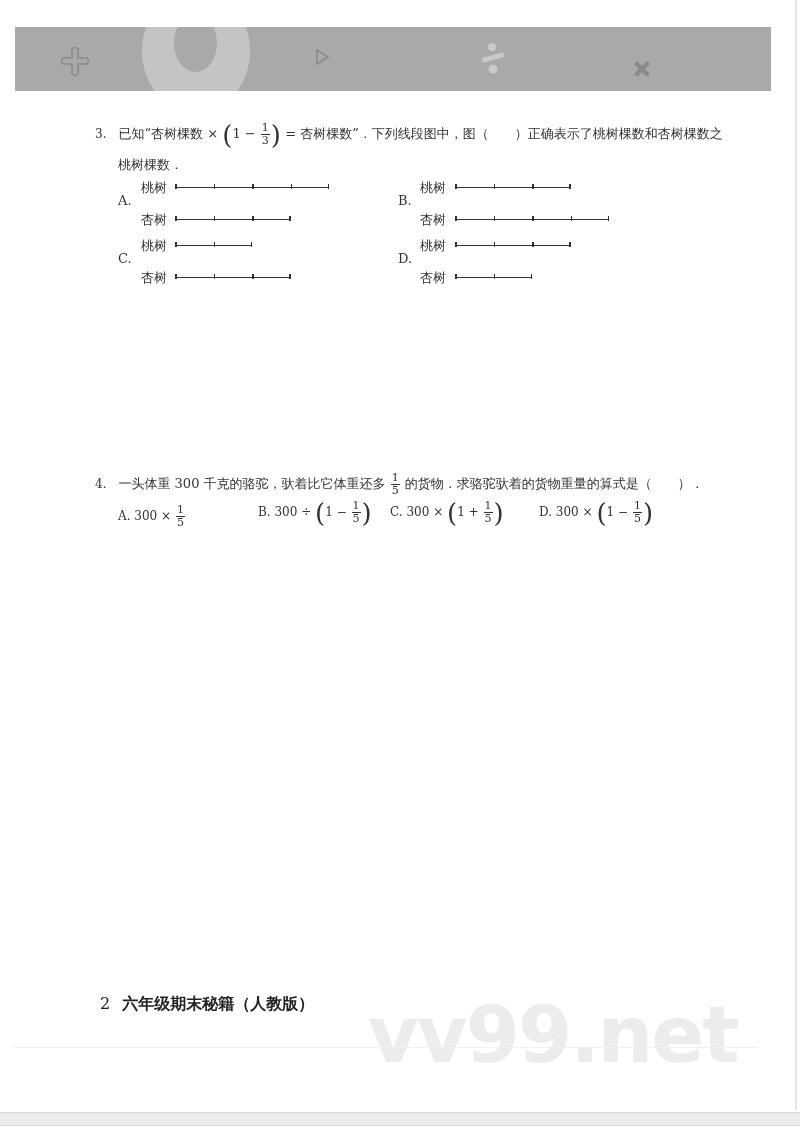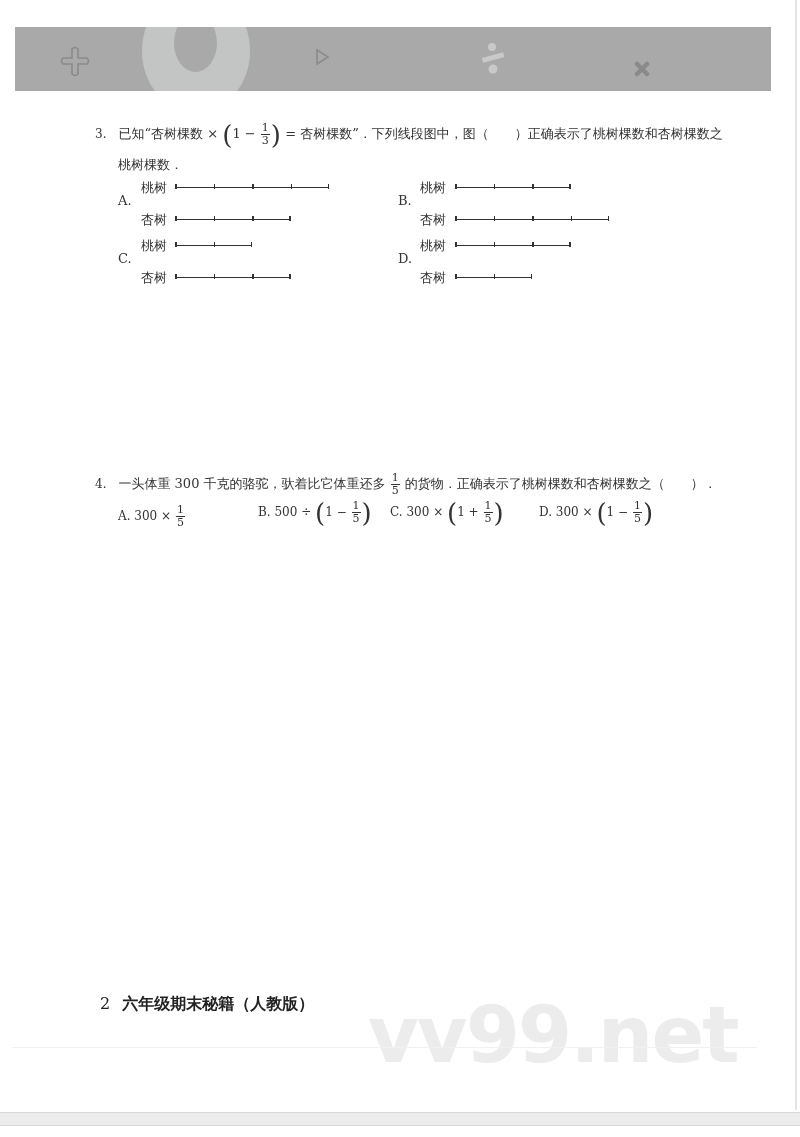--- a/index.html
+++ b/index.html
@@ -122,31 +122,31 @@
       <div class="seg" style="left: 455px; top: 277px; width: 77px;">
         <div class="tick" style="left: 0px;"></div>
         <div class="tick" style="left: 38.5px;"></div>
         <div class="tick" style="left: 75.5px;"></div>
       </div>
     </div>
 
   <div class="q" style="left:95px;top:472px;">
     <span style="margin-right:12px;font-size:12px;">4.</span><span>一头体重 300 千克的骆驼，驮着比它体重还多</span>
     <span class="frac"><span class="top">1</span><span>5</span></span>
-    <span>的货物．正确表示了桃树棵数和杏树棵数之（　　）．</span>
+    <span>的货物．求骆驼驮着的货物重量的算式是（　　）．</span>
   </div>
 
   <div class="opt" style="left:118px;top:504px;">
     <span>A.</span>
     <span>300 ×</span>
     <span class="frac"><span class="top">1</span><span>5</span></span>
   </div>
   <div class="opt" style="left:258px;top:500px;">
     <span>B.</span>
-    <span>500 ÷</span>
+    <span>300 ÷</span>
     <span class="paren">(</span><span>1 −</span>
     <span class="frac"><span class="top">1</span><span>5</span></span><span class="paren">)</span>
   </div>
   <div class="opt" style="left:390px;top:500px;">
     <span>C.</span>
     <span>300 ×</span>
     <span class="paren">(</span><span>1 +</span>
     <span class="frac"><span class="top">1</span><span>5</span></span><span class="paren">)</span>
   </div>
   <div class="opt" style="left:539px;top:500px;">

